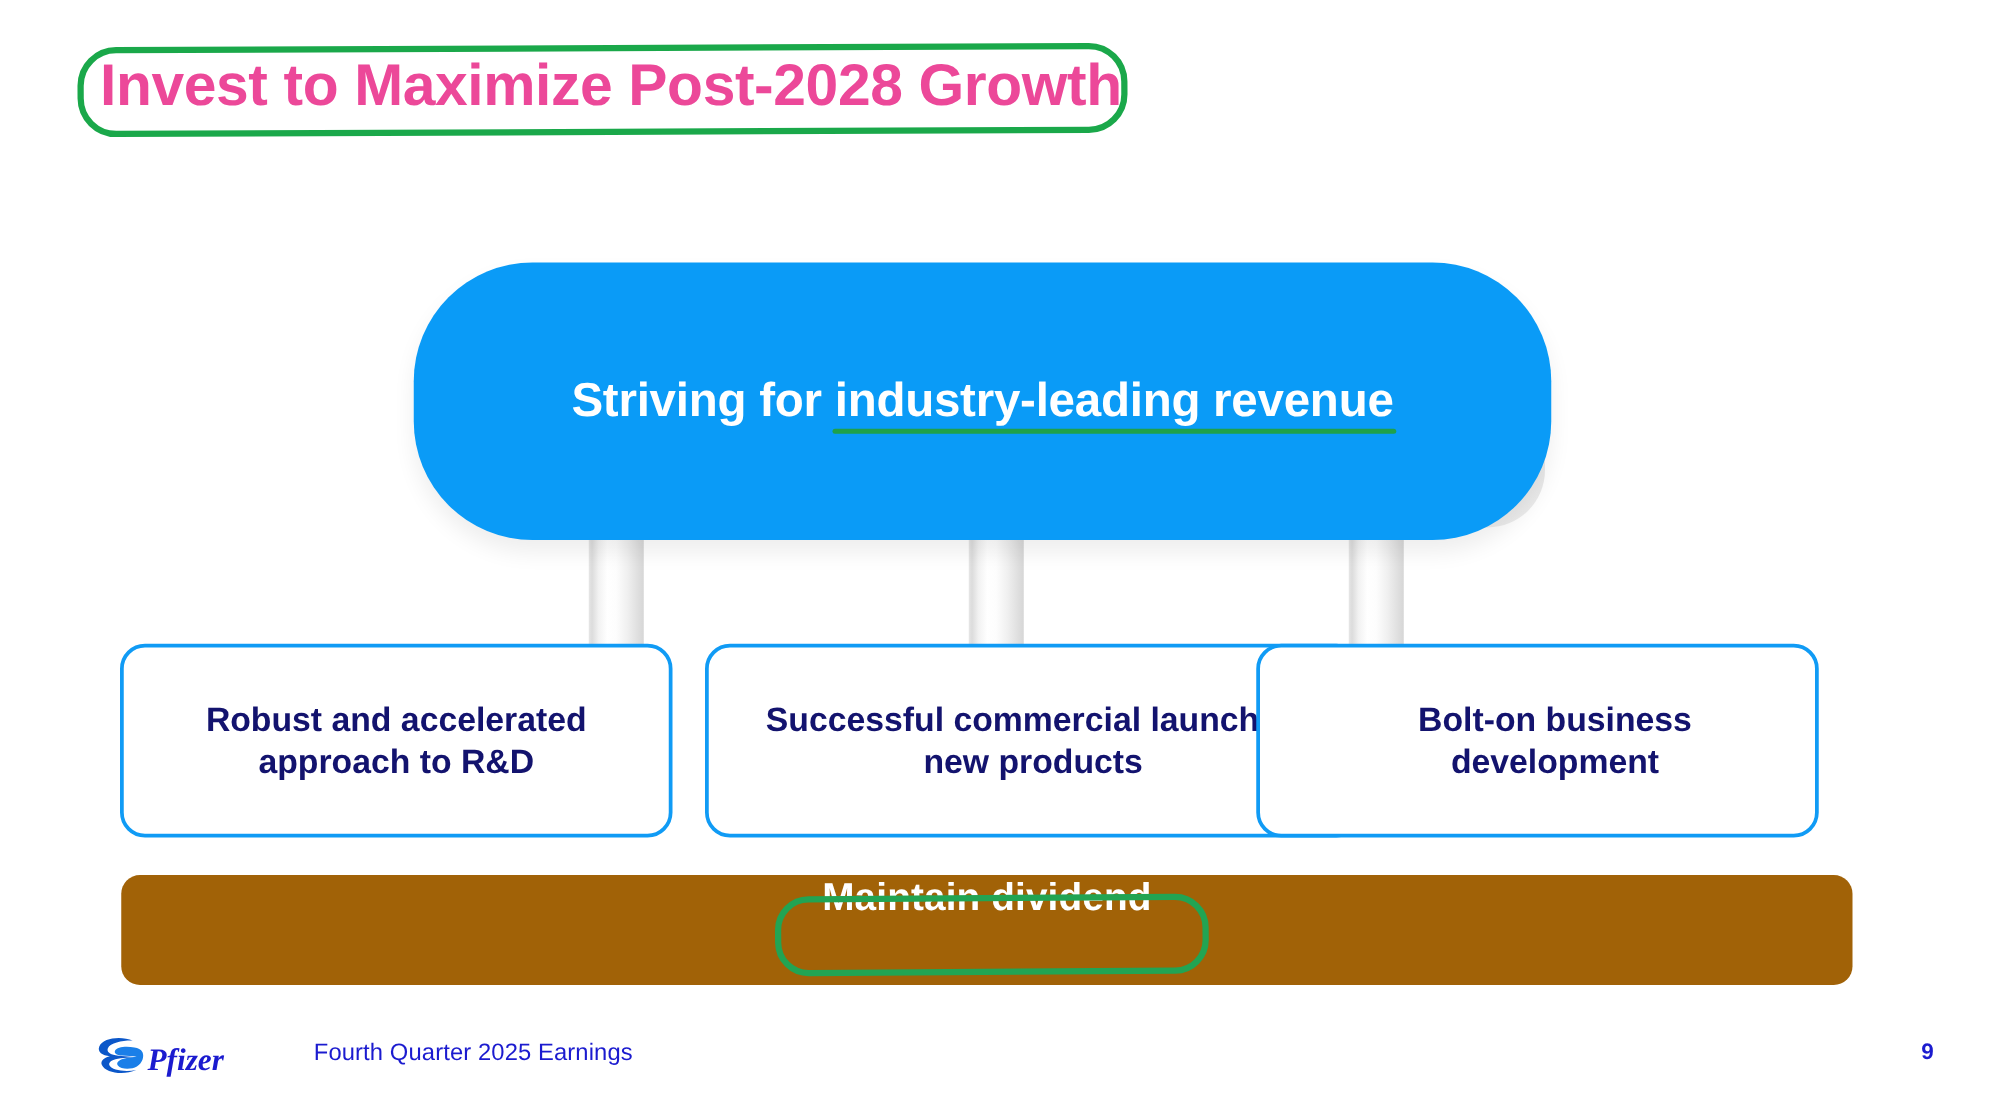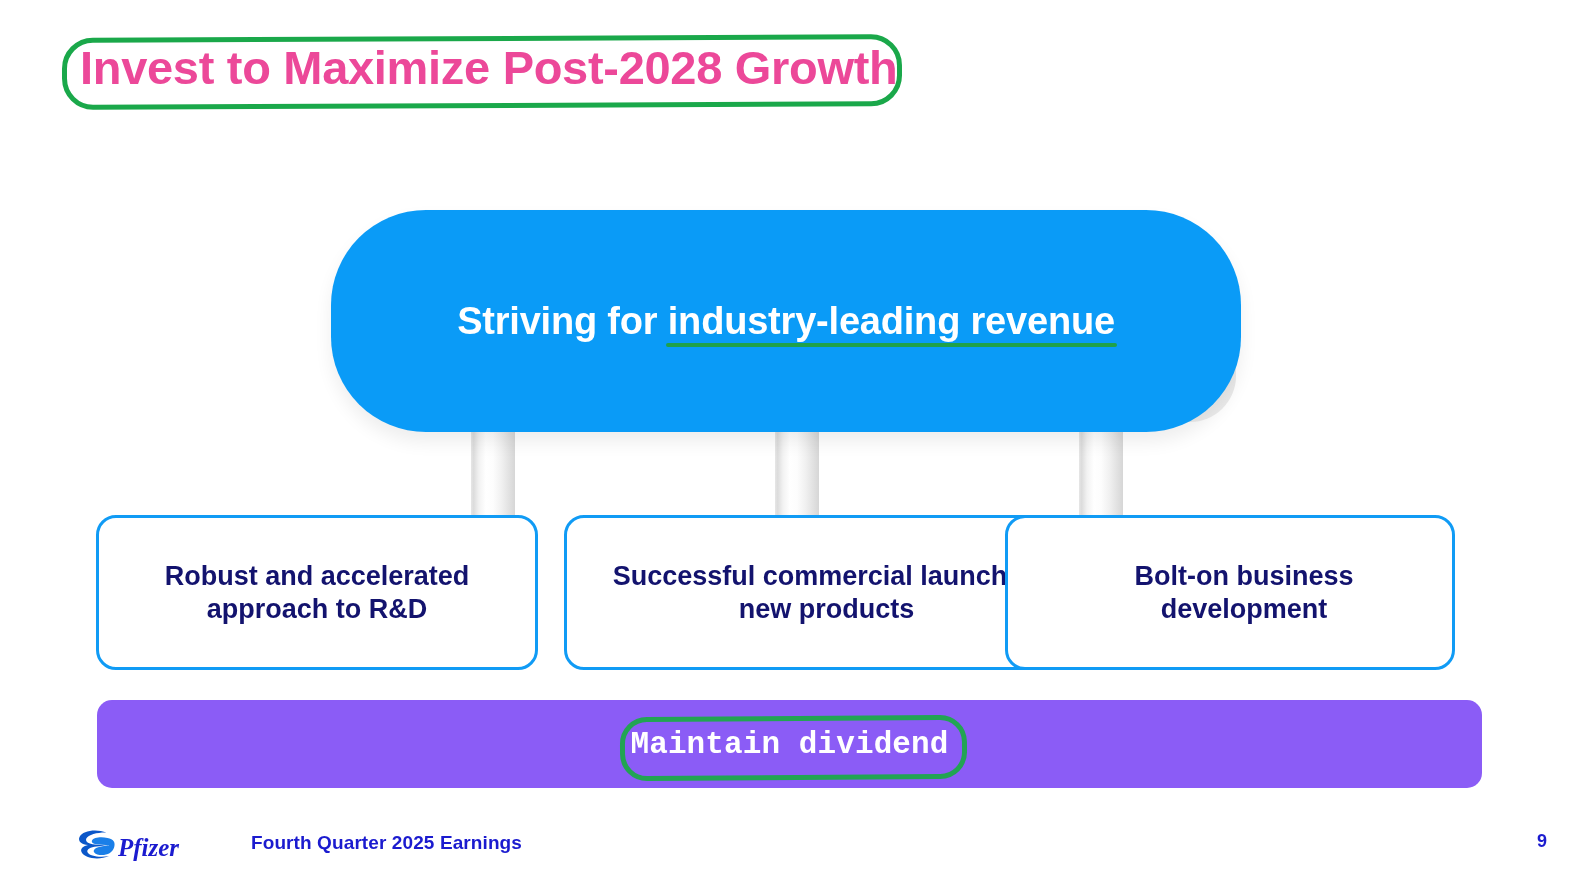--- a/index.html
+++ b/index.html
@@ -139,27 +139,26 @@
     padding: 0 18px;
   }
 
   
   #dividend-bar {
     position: absolute;
     left: 97px;
     top: 700px;
     width: 1385px;
     height: 88px;
-    background: #8b5cf6;
+    background: #a16207;
     border-radius: 15px;
     z-index: 3;
     display: flex;
-    align-items: center;
+    align-items: flex-start;
     justify-content: center;
-    font-family: Liberation Mono, monospace;
   }
   #dividend-label {
     color: #ffffff;
     font-size: 31px;
     font-weight: bold;
     letter-spacing: 0.1px;
   }
   #dividend-ring {
     position: absolute;
     left: 620px;
@@ -179,21 +178,21 @@
     top: 826px;
     width: 108px;
     height: 38px;
     z-index: 5;
   }
   #footer-caption {
     position: absolute;
     left: 251px;
     top: 832px;
     font-size: 19px;
-    font-weight: bold;
+    font-weight: normal;
     color: #1b1bcf;
     letter-spacing: 0.1px;
     z-index: 5;
   }
   #page-number {
     position: absolute;
     right: 46px;
     top: 831px;
     font-size: 18px;
     font-weight: bold;

